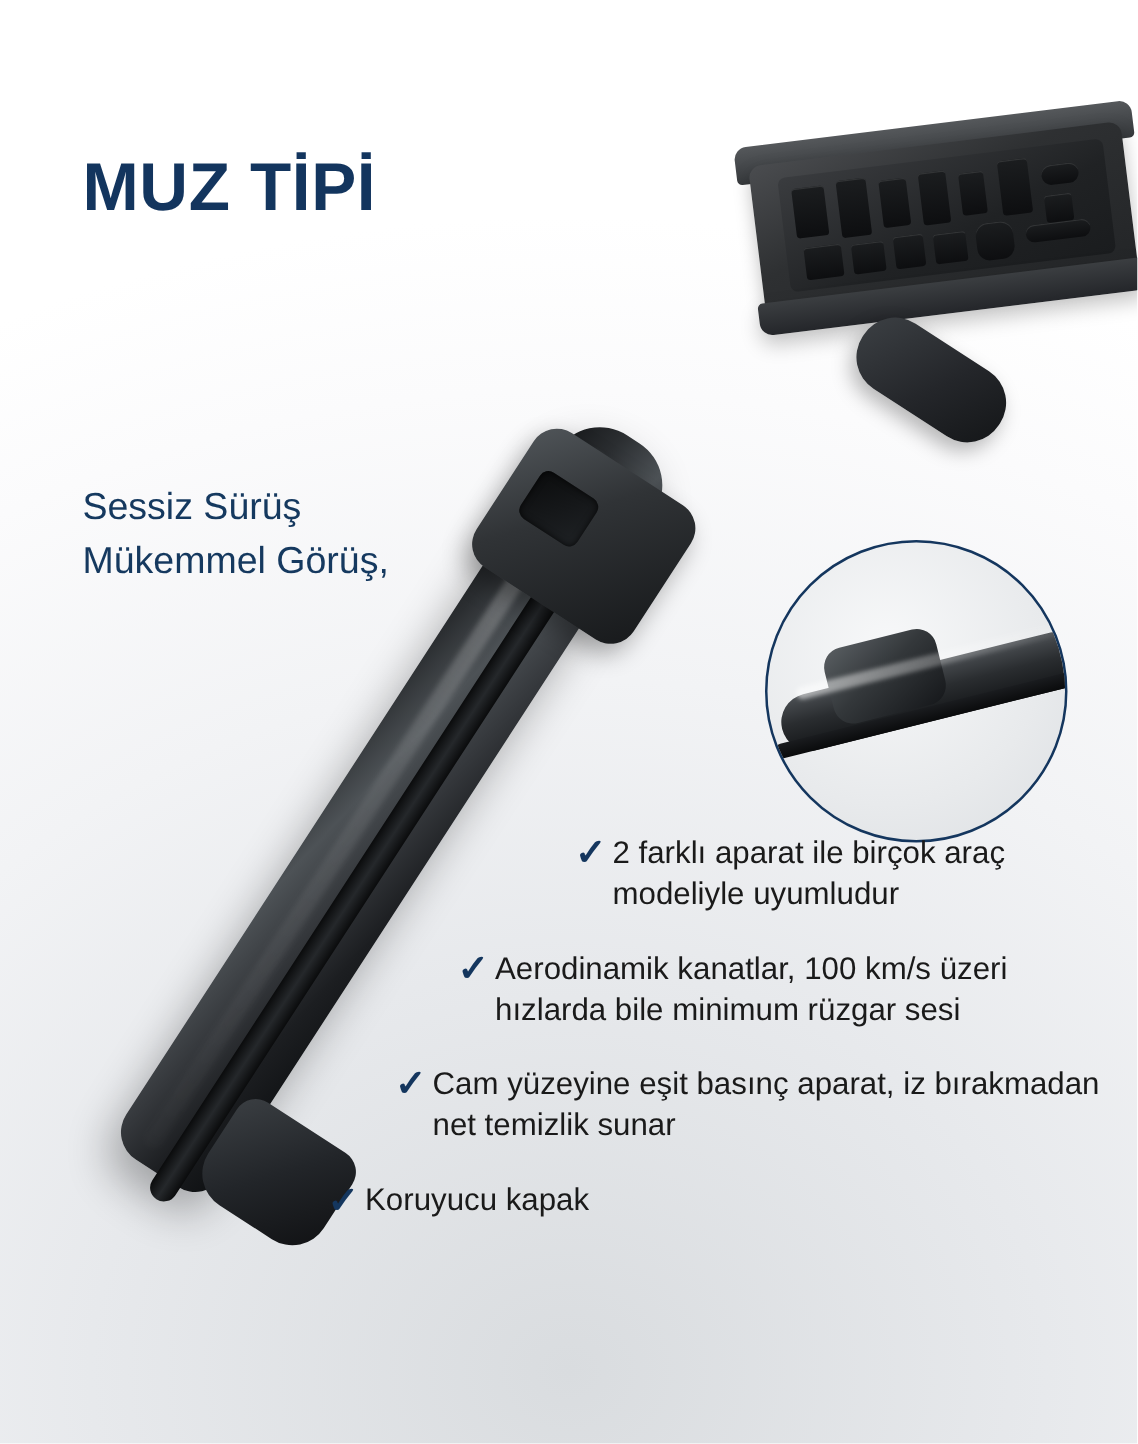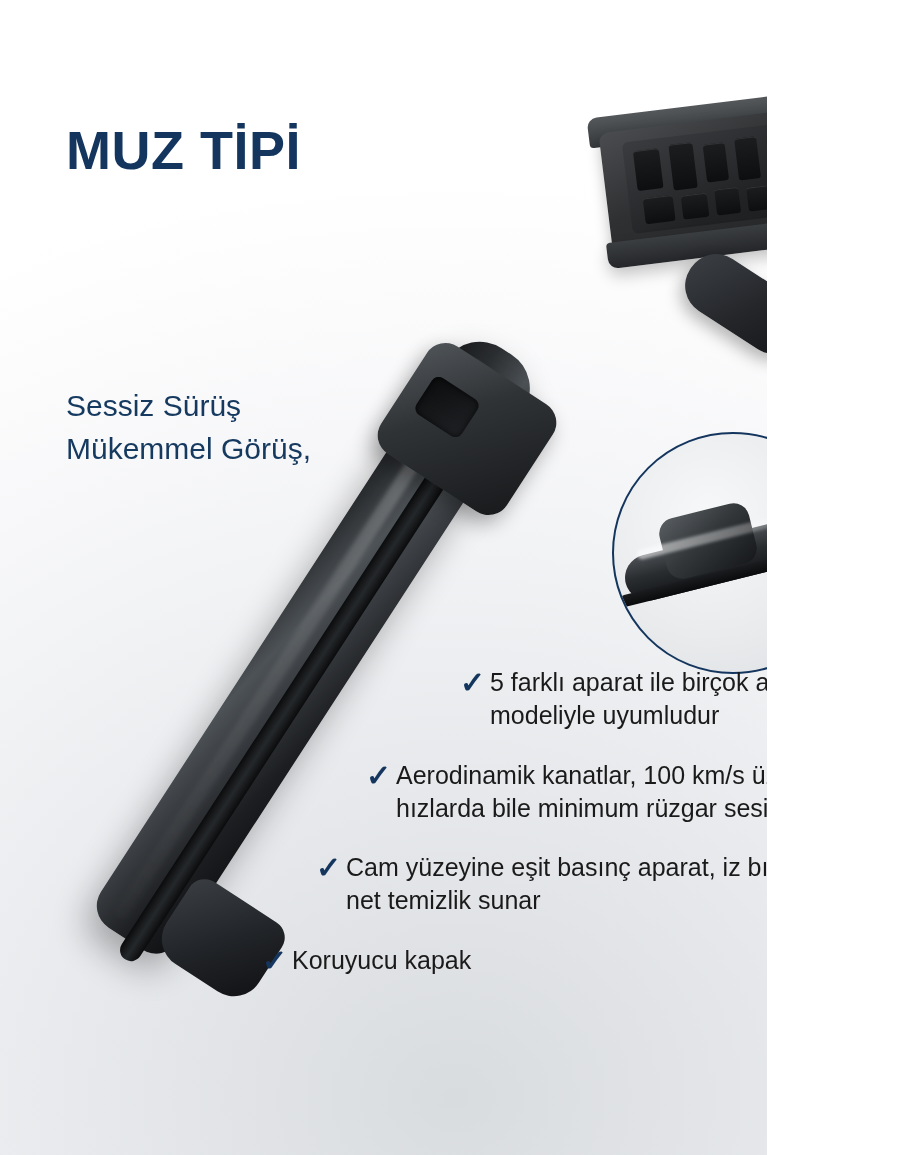--- a/index.html
+++ b/index.html
@@ -5,21 +5,21 @@
   html, body {
     margin: 0;
     padding: 0;
     background: #ffffff;
   }
   body {
     font-family: "Liberation Sans", sans-serif;
   }
   #page {
     position: relative;
-    width: 767px;
+    width: 910px;
     height: 1155px;
     overflow: hidden;
     background: #ffffff;
     text-decoration: underline;
   }
   
   .backdrop {
     position: absolute;
     left: 0;
     top: 0;
@@ -335,21 +335,21 @@
     <div class="detail-blade"></div>
     <div class="detail-blade-edge"></div>
     <div class="detail-connector"></div>
     <div class="detail-gloss"></div>
   </div>
 
   <div class="features">
 
     <div class="feature f1">
       <span class="check">✓</span>
-      <span class="feature-text">5 farklı aparat ile birçok araç modeliyle uyumludur</span>
+      <span class="feature-text">2 farklı aparat ile birçok araç modeliyle uyumludur</span>
     </div>
 
     <div class="feature f2">
       <span class="check">✓</span>
       <span class="feature-text">Aerodinamik kanatlar, 100 km/s üzeri hızlarda bile minimum rüzgar sesi</span>
     </div>
 
     <div class="feature f3">
       <span class="check">✓</span>
       <span class="feature-text">Cam yüzeyine eşit basınç aparat, iz bırakmadan net temizlik sunar</span>

